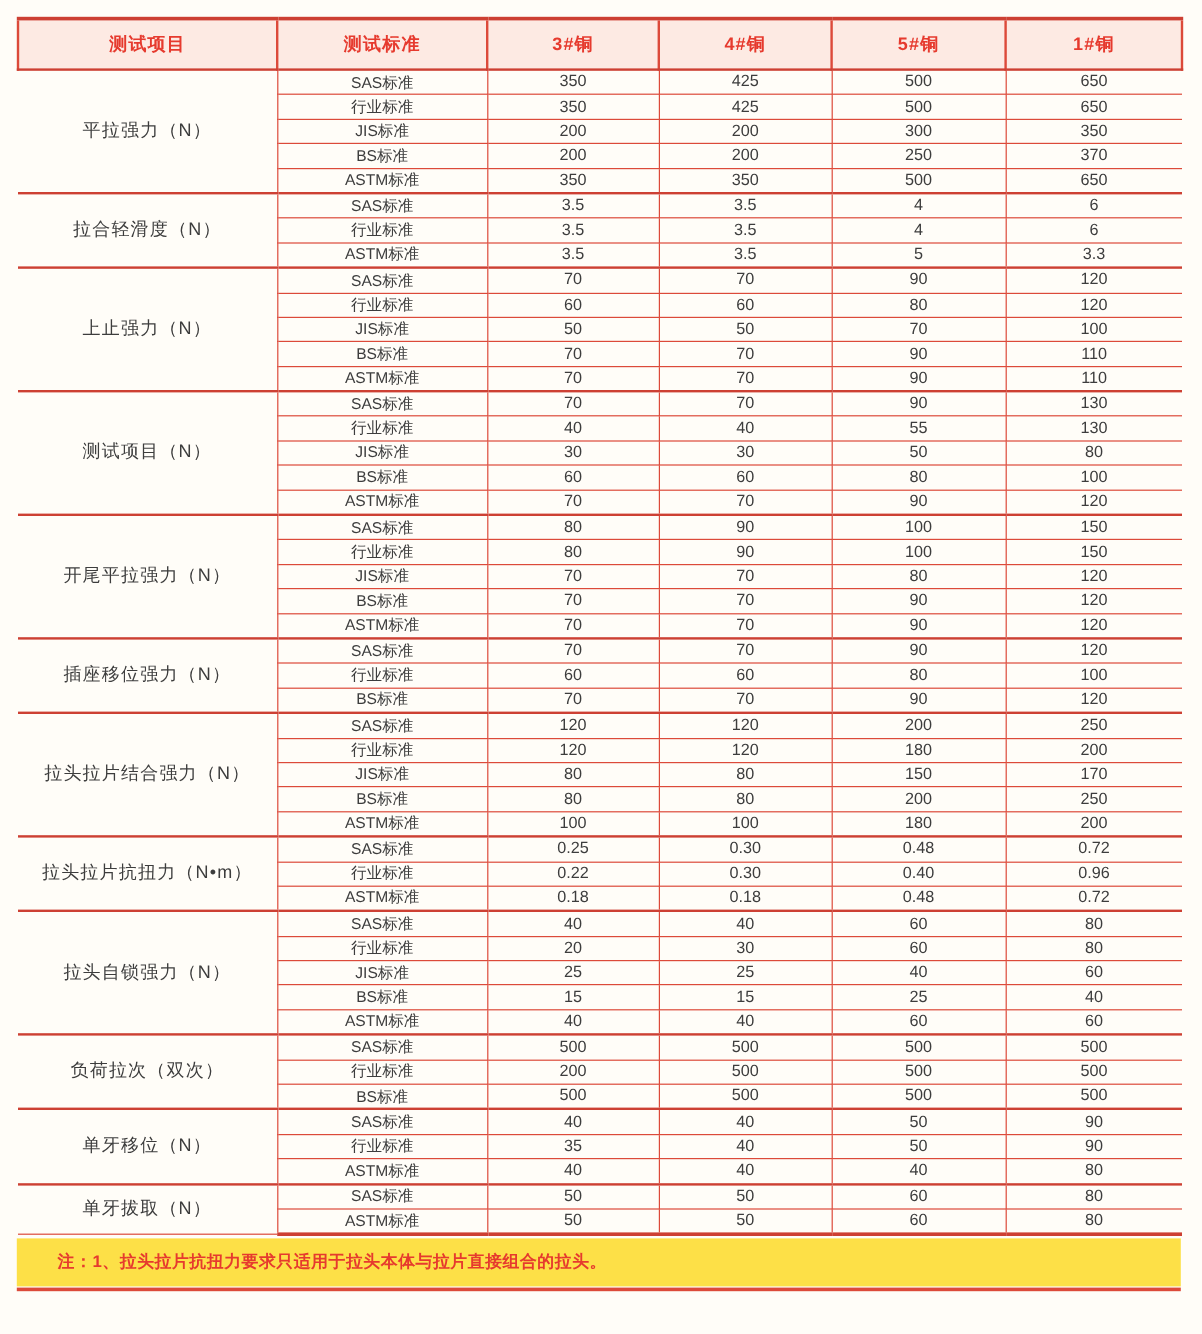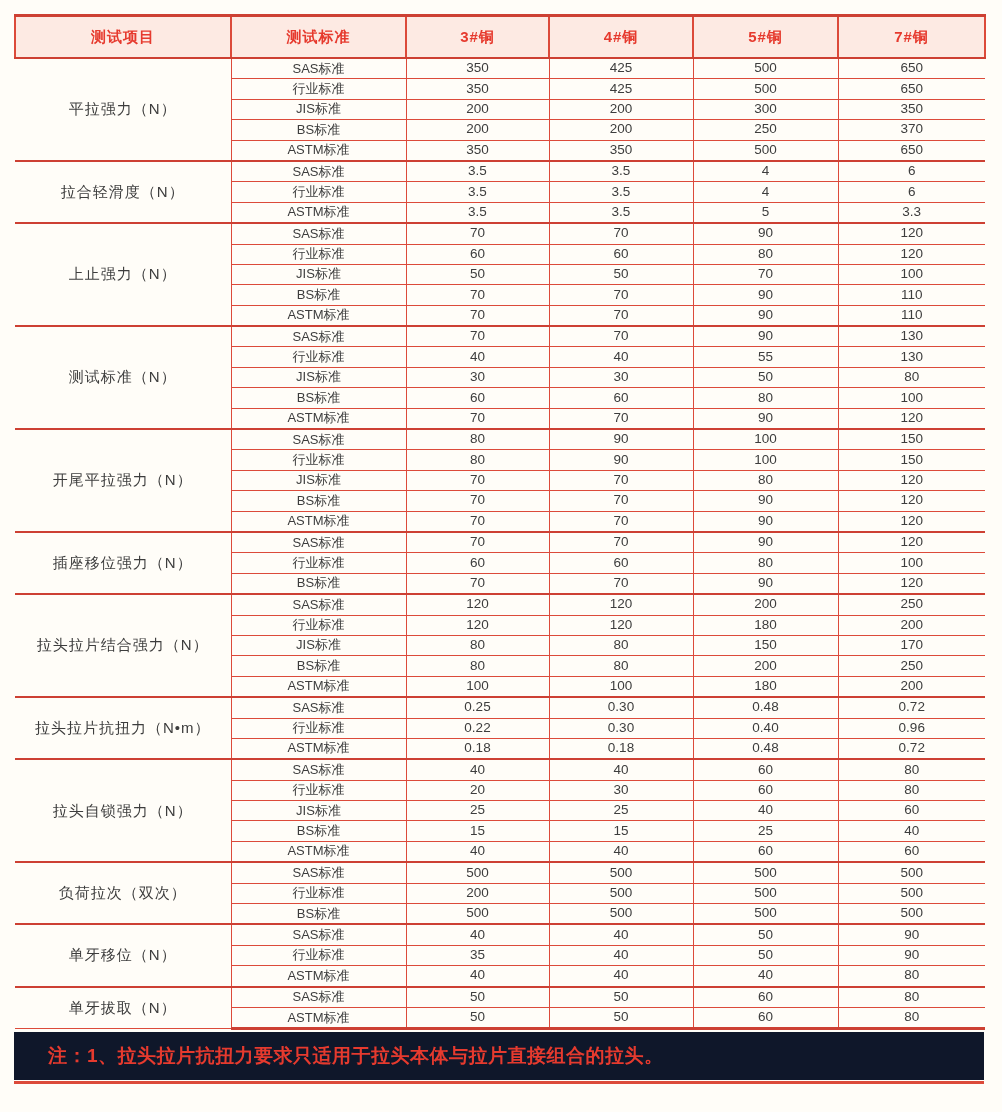--- a/index.html
+++ b/index.html
@@ -57,23 +57,23 @@
   }
   table.std-table tr.group-start td {
     border-top: 2.5px solid #cd4033;
   }
   table.std-table tbody tr:last-child td {
     border-bottom: 3px solid #cd4033;
   }
   .footnote {
     margin-top: 2px;
     width: 936px;
-    background: #0f172a;
+    background: #fde047;
     color: #e63a2e;
-    font-size: 19px;
+    font-size: 14px;
     font-weight: bold;
     padding: 11px 0 11px 34px;
     letter-spacing: 0.5px;
   }
   .bottom-rule {
     margin-top: 1px;
     width: 970px;
     height: 2.5px;
     background: #dc4a3a;
   }
@@ -92,21 +92,21 @@
       <col style="width:145px">
       <col style="width:147px">
     </colgroup>
     <thead>
       <tr>
         <th>测试项目</th>
         <th>测试标准</th>
         <th>3#铜</th>
         <th>4#铜</th>
         <th>5#铜</th>
-        <th>7#铜</th>
+        <th>1#铜</th>
       </tr>
     </thead>
     <tbody>
         <tr class="group-start">
           <td class="item-cell" rowspan="5">平拉强力（N）</td>
           <td class="std-cell">SAS标准</td>
           <td class="value-cell">350</td>
           <td class="value-cell">425</td>
           <td class="value-cell">500</td>
           <td class="value-cell">650</td>
@@ -191,21 +191,21 @@
           <td class="value-cell">110</td>
         </tr>
         <tr>
           <td class="std-cell">ASTM标准</td>
           <td class="value-cell">70</td>
           <td class="value-cell">70</td>
           <td class="value-cell">90</td>
           <td class="value-cell">110</td>
         </tr>
         <tr class="group-start">
-          <td class="item-cell" rowspan="5">测试标准（N）</td>
+          <td class="item-cell" rowspan="5">测试项目（N）</td>
           <td class="std-cell">SAS标准</td>
           <td class="value-cell">70</td>
           <td class="value-cell">70</td>
           <td class="value-cell">90</td>
           <td class="value-cell">130</td>
         </tr>
         <tr>
           <td class="std-cell">行业标准</td>
           <td class="value-cell">40</td>
           <td class="value-cell">40</td>

